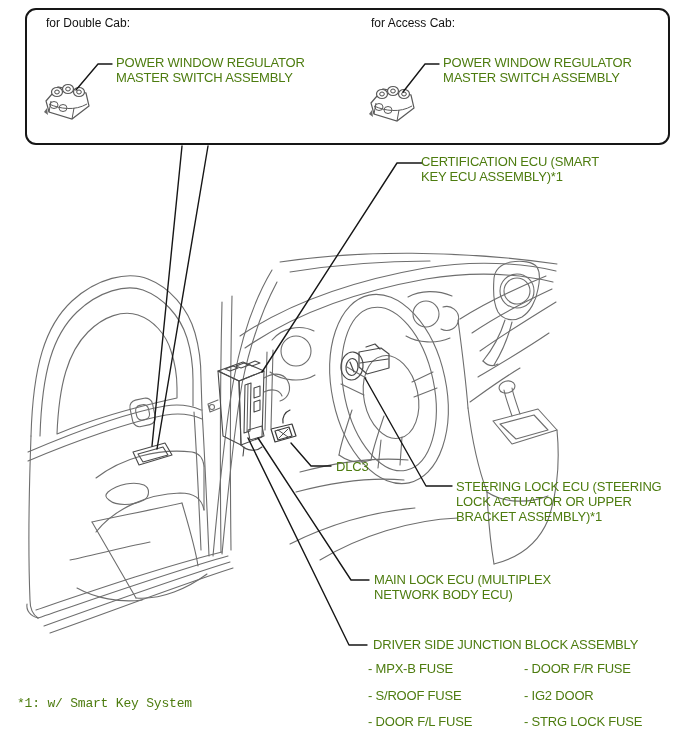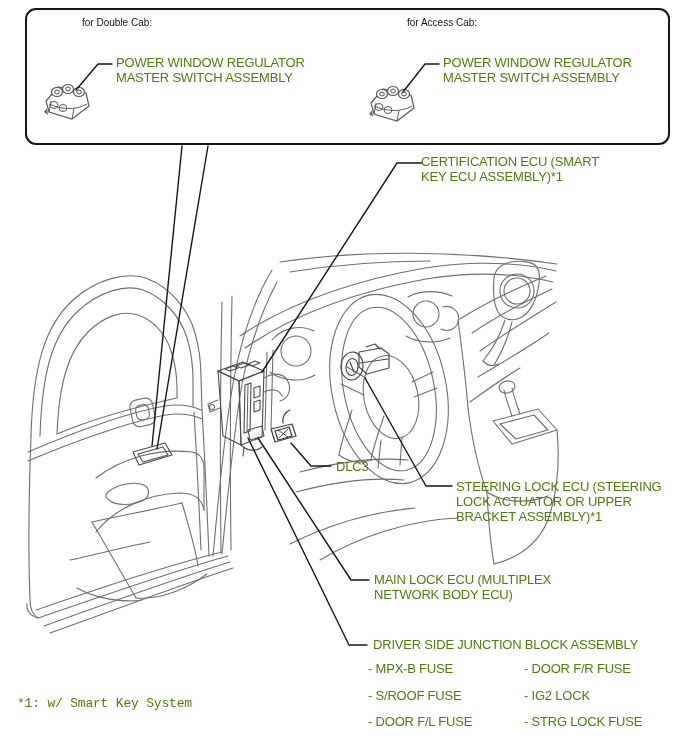--- a/index.html
+++ b/index.html
@@ -15,25 +15,24 @@
   .lbl{
     position:absolute;
     font-size:13px;
     line-height:15px;
     letter-spacing:-0.2px;
     white-space:nowrap;
     color:#4d7c0f;
   }
   .heading{
     position:absolute;
-    font-size:10px;
+    font-size:12px;
     line-height:18px;
     white-space:nowrap;
     color:#111111;
-    margin-left:36px;
   }
   #top-panel{
     position:absolute;
     left:25px;top:8px;
     width:641px;height:133px;
     border:2px solid #161616;
     border-radius:11px;
     background:transparent;
   }
   .fuse-row span{position:absolute;white-space:nowrap;}
@@ -256,21 +255,21 @@
   </div>
 
   <div class="lbl" style="left:373px;top:637px;">DRIVER SIDE JUNCTION BLOCK ASSEMBLY</div>
 
   <div class="lbl fuse-row" style="left:0;top:661px;width:688px;">
     <span class="fuse-col1">- MPX-B FUSE</span>
     <span class="fuse-col2">- DOOR F/R FUSE</span>
   </div>
   <div class="lbl fuse-row" style="left:0;top:688px;width:688px;">
     <span class="fuse-col1">- S/ROOF FUSE</span>
-    <span class="fuse-col2">- IG2 LOCK</span>
+    <span class="fuse-col2">- IG2 DOOR</span>
   </div>
   <div class="lbl fuse-row" style="left:0;top:714px;width:688px;">
     <span class="fuse-col1">- DOOR F/L FUSE</span>
     <span class="fuse-col2">- STRG LOCK FUSE</span>
   </div>
 
   <div class="lbl" style="left:17px;top:696px;font-family:Liberation Mono, monospace;">*1: w/ Smart Key System</div>
 
 </div>
 

